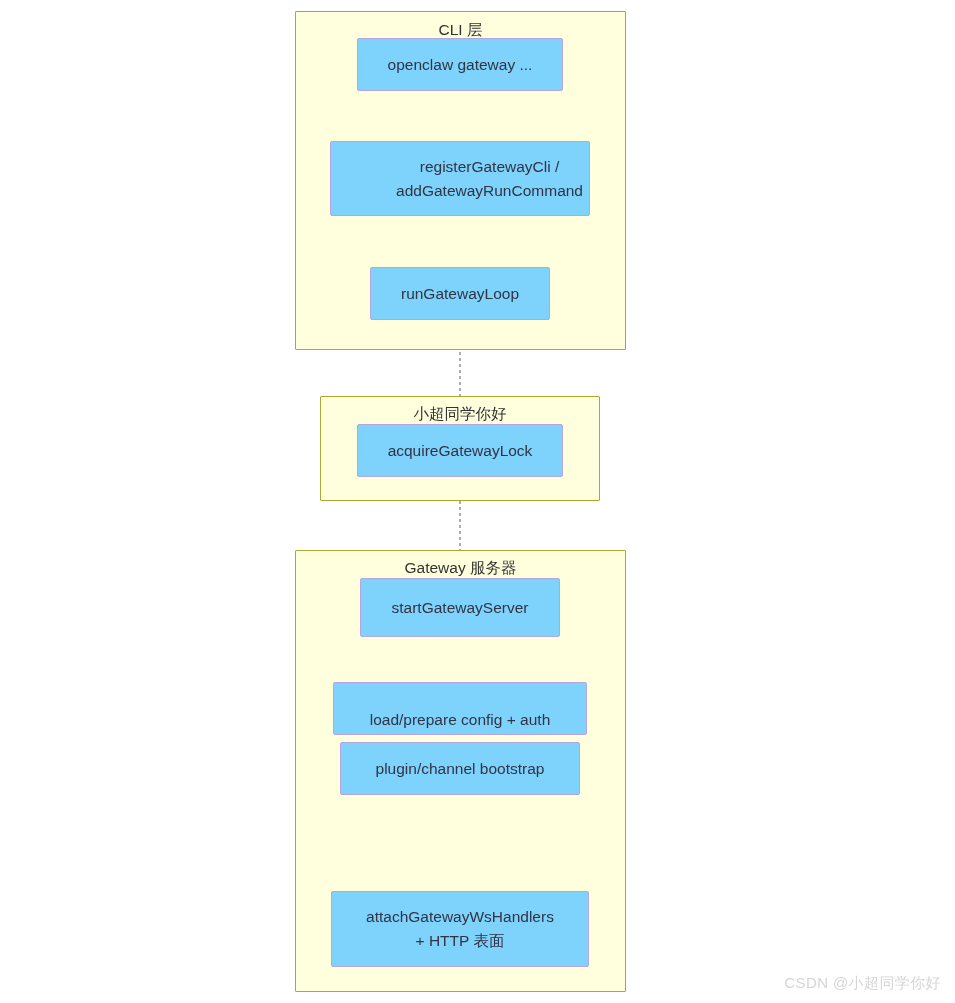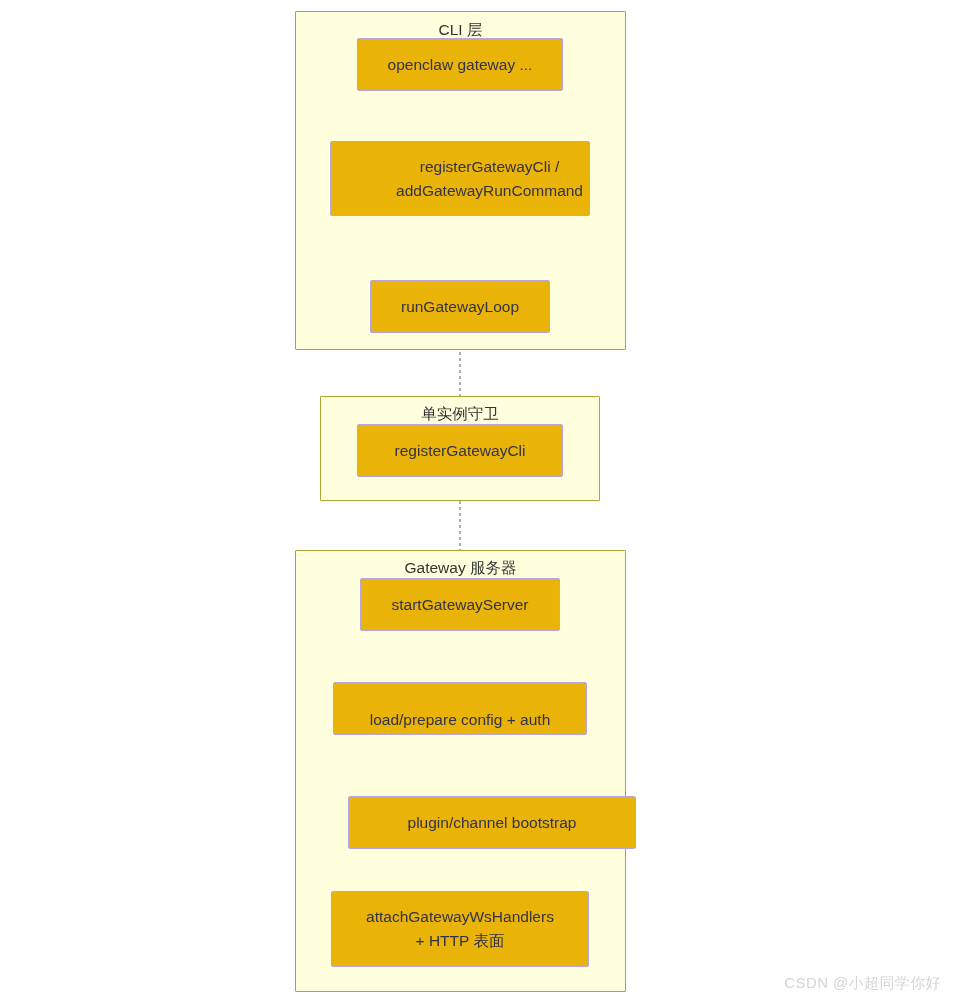--- a/index.html
+++ b/index.html
@@ -36,21 +36,21 @@
     right: 0;
     text-align: center;
     font-size: 15.5px;
     color: #333333;
     white-space: nowrap;
   }
 
   
   .node {
     position: absolute;
-    background: #eab308;
+    background: #7dd3fc;
     border: 1px solid #b9a5de;
     box-sizing: border-box;
     border-radius: 2px;
     display: flex;
     align-items: center;
     justify-content: center;
     text-align: center;
     font-size: 15.5px;
     line-height: 1.52;
     color: #333344;
@@ -106,45 +106,45 @@
 
   <div class="node" style="left:357px; top:38px; width:206px; height:53px;">
     <span>openclaw gateway ...</span>
   </div>
 
   <div class="node" style="left:330px; top:141px; width:260px; height:75px;justify-content:flex-end;">
     <span>registerGatewayCli /
 addGatewayRunCommand</span>
   </div>
 
-  <div class="node" style="left:370px; top:280px; width:180px; height:53px;">
+  <div class="node" style="left:370px; top:267px; width:180px; height:53px;">
     <span>runGatewayLoop</span>
   </div>
 
   <div class="cluster" style="left:320px; top:396px; width:280px; height:105px;">
-    <div class="cluster-label" style="top:7px;">单实例守卫</div>
+    <div class="cluster-label" style="top:7px;">小超同学你好</div>
   </div>
 
   <div class="node" style="left:357px; top:424px; width:206px; height:53px;">
-    <span>registerGatewayCli</span>
+    <span>acquireGatewayLock</span>
   </div>
 
   <div class="cluster" style="left:295px; top:550px; width:331px; height:442px;">
     <div class="cluster-label" style="top:7px;">Gateway 服务器</div>
   </div>
 
-  <div class="node" style="left:360px; top:578px; width:200px; height:53px;">
+  <div class="node" style="left:360px; top:578px; width:200px; height:59px;">
     <span>startGatewayServer</span>
   </div>
 
   <div class="node" style="left:333px; top:682px; width:254px; height:53px;align-items:flex-end;">
     <span>load/prepare config + auth</span>
   </div>
 
-  <div class="node" style="left:340px; top:796px; width:288px; height:53px;margin-left:8px;">
+  <div class="node" style="left:340px; top:742px; width:240px; height:53px;">
     <span>plugin/channel bootstrap</span>
   </div>
 
   <div class="node" style="left:331px; top:891px; width:258px; height:76px;text-align:center;">
     <span>attachGatewayWsHandlers
 + HTTP 表面</span>
   </div>
 
 </div>
 

